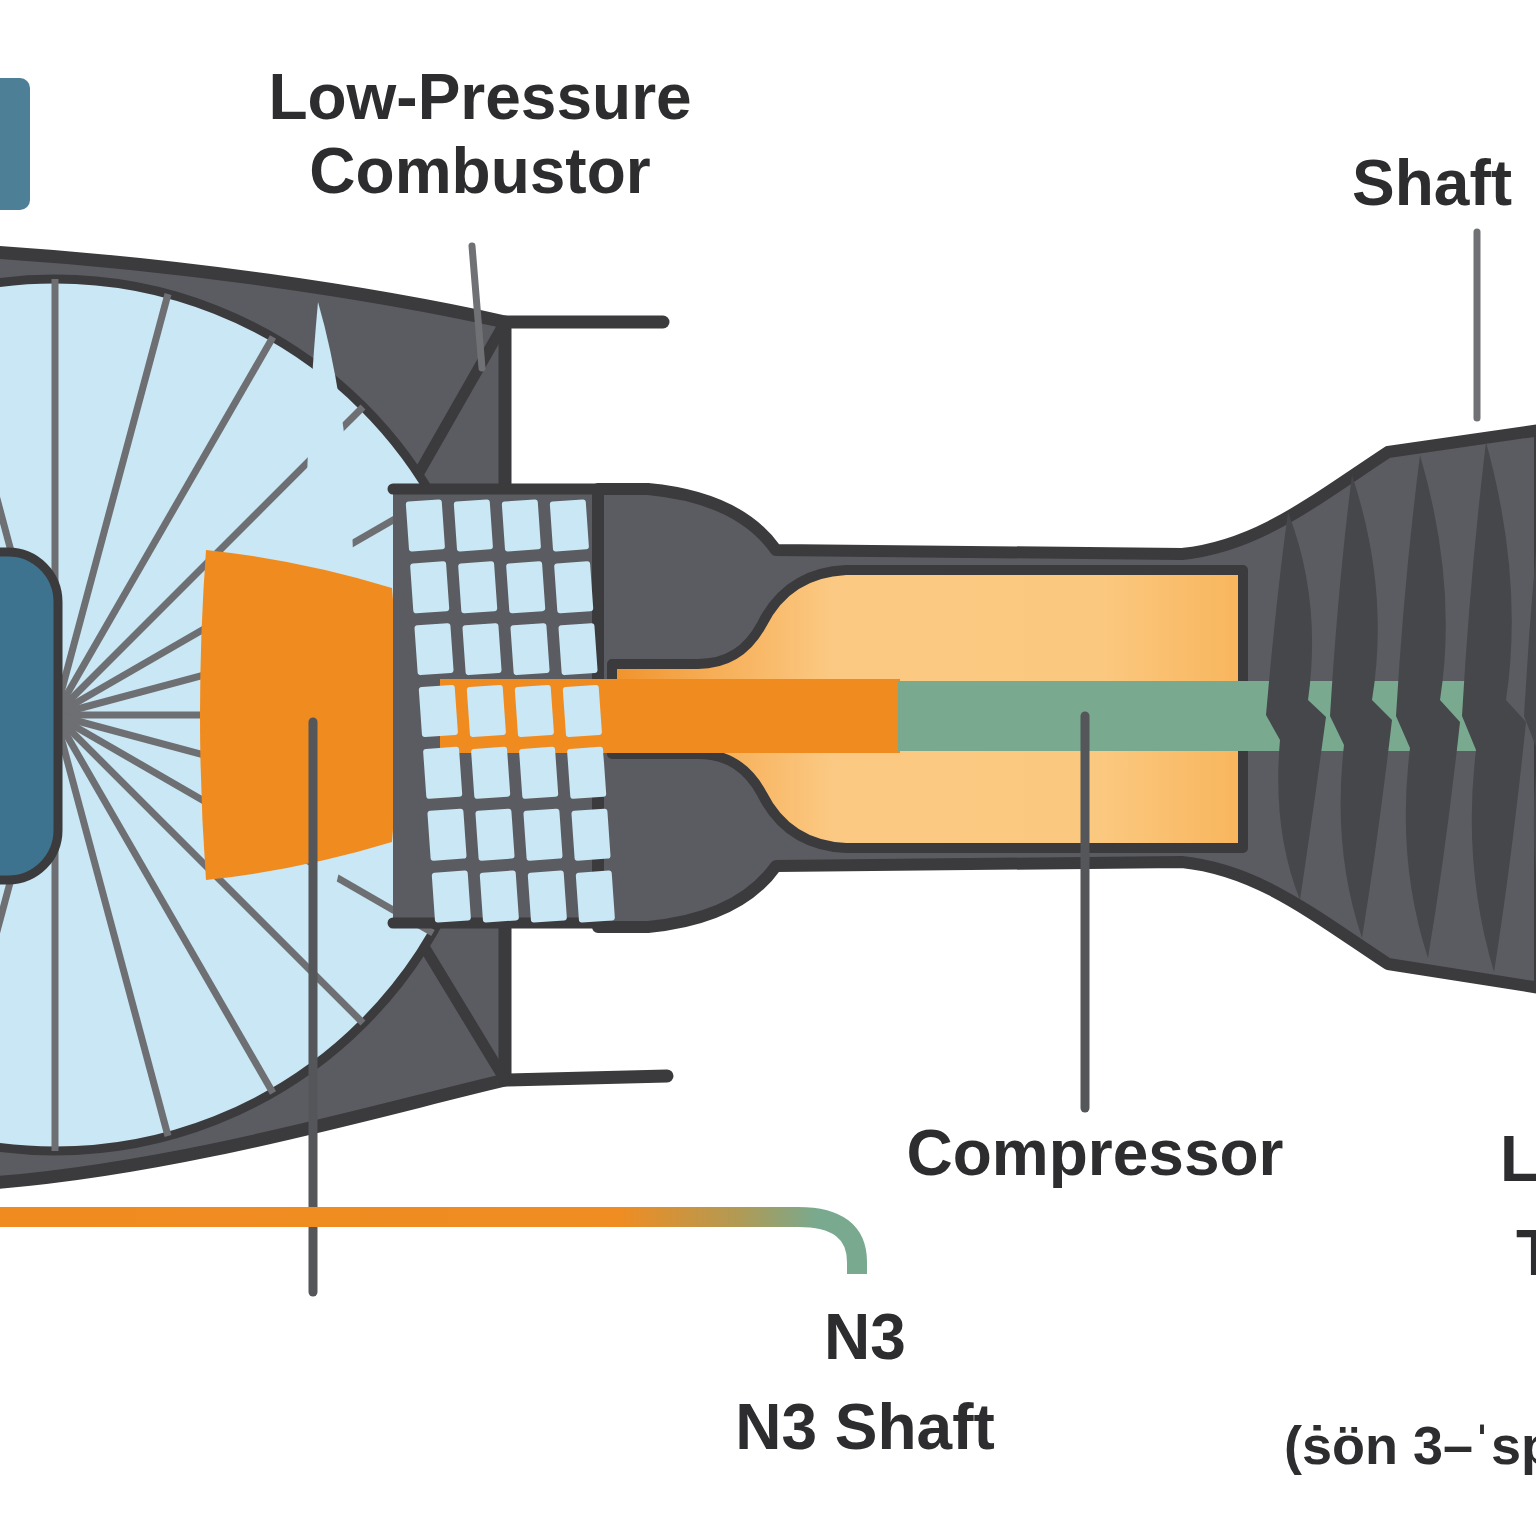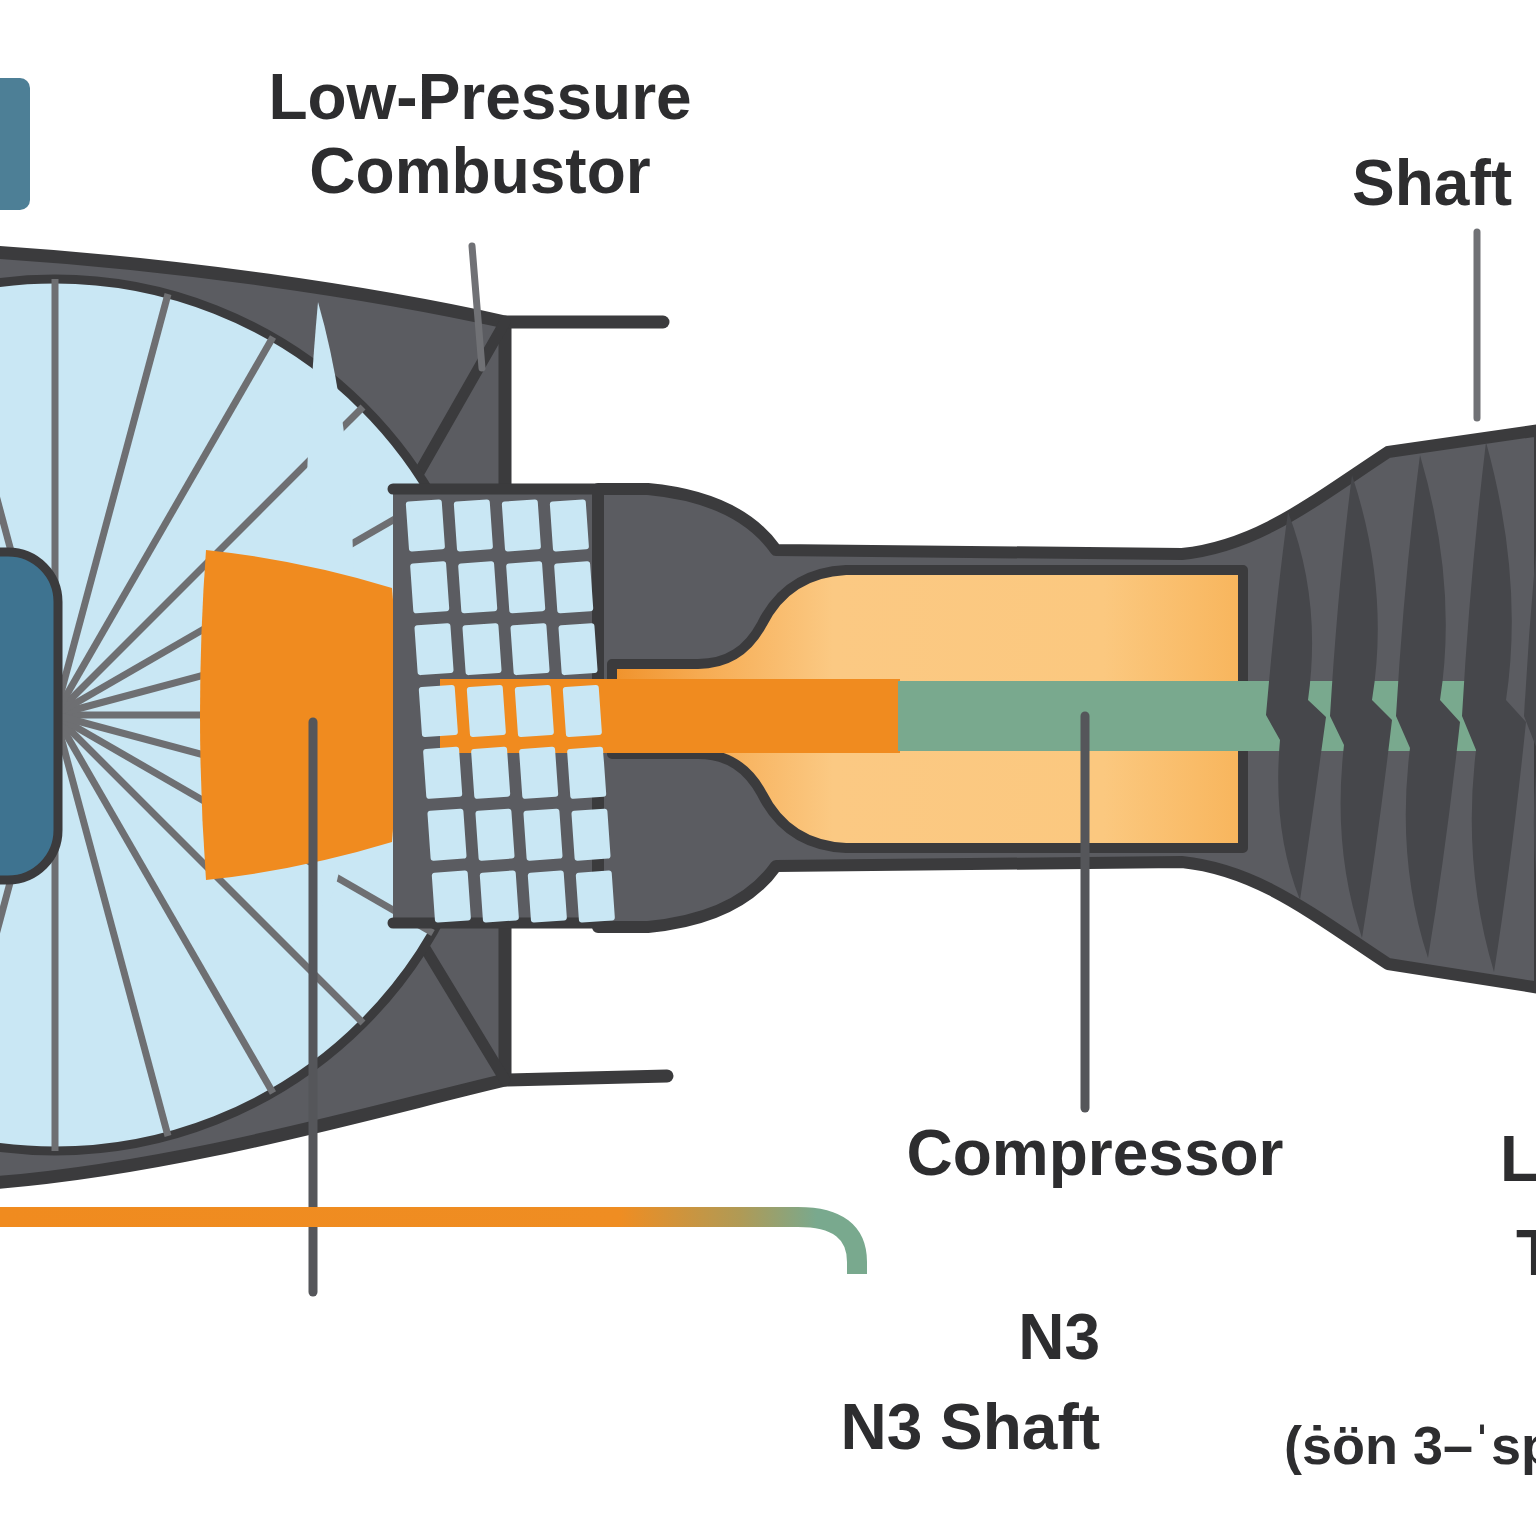--- a/index.html
+++ b/index.html
@@ -165,20 +165,20 @@
   </div>
 
   <div class="lbl" style="left:1352px;top:146px;">Shaft</div>
 
   <div class="lbl center" style="left:870px;top:1116px;width:450px;">Compressor</div>
 
   <div class="lbl" style="left:1500px;top:1122px;">L</div>
   <div class="lbl" style="left:1516px;top:1216px;">T</div>
 
 
-  <div class="lbl center two-line" style="left:630px;top:1292px;width:470px;line-height:90px;text-align:right;">
+  <div class="lbl center two-line" style="left:630px;top:1292px;width:470px;line-height:90px;">
     <div>N3</div>
     <div>N3 Shaft</div>
   </div>
 
   <div class="lbl pron" style="left:1284px;top:1408px;">(ṡön 3–ˈsp</div>
 
 </div>
 
 </body></html>

